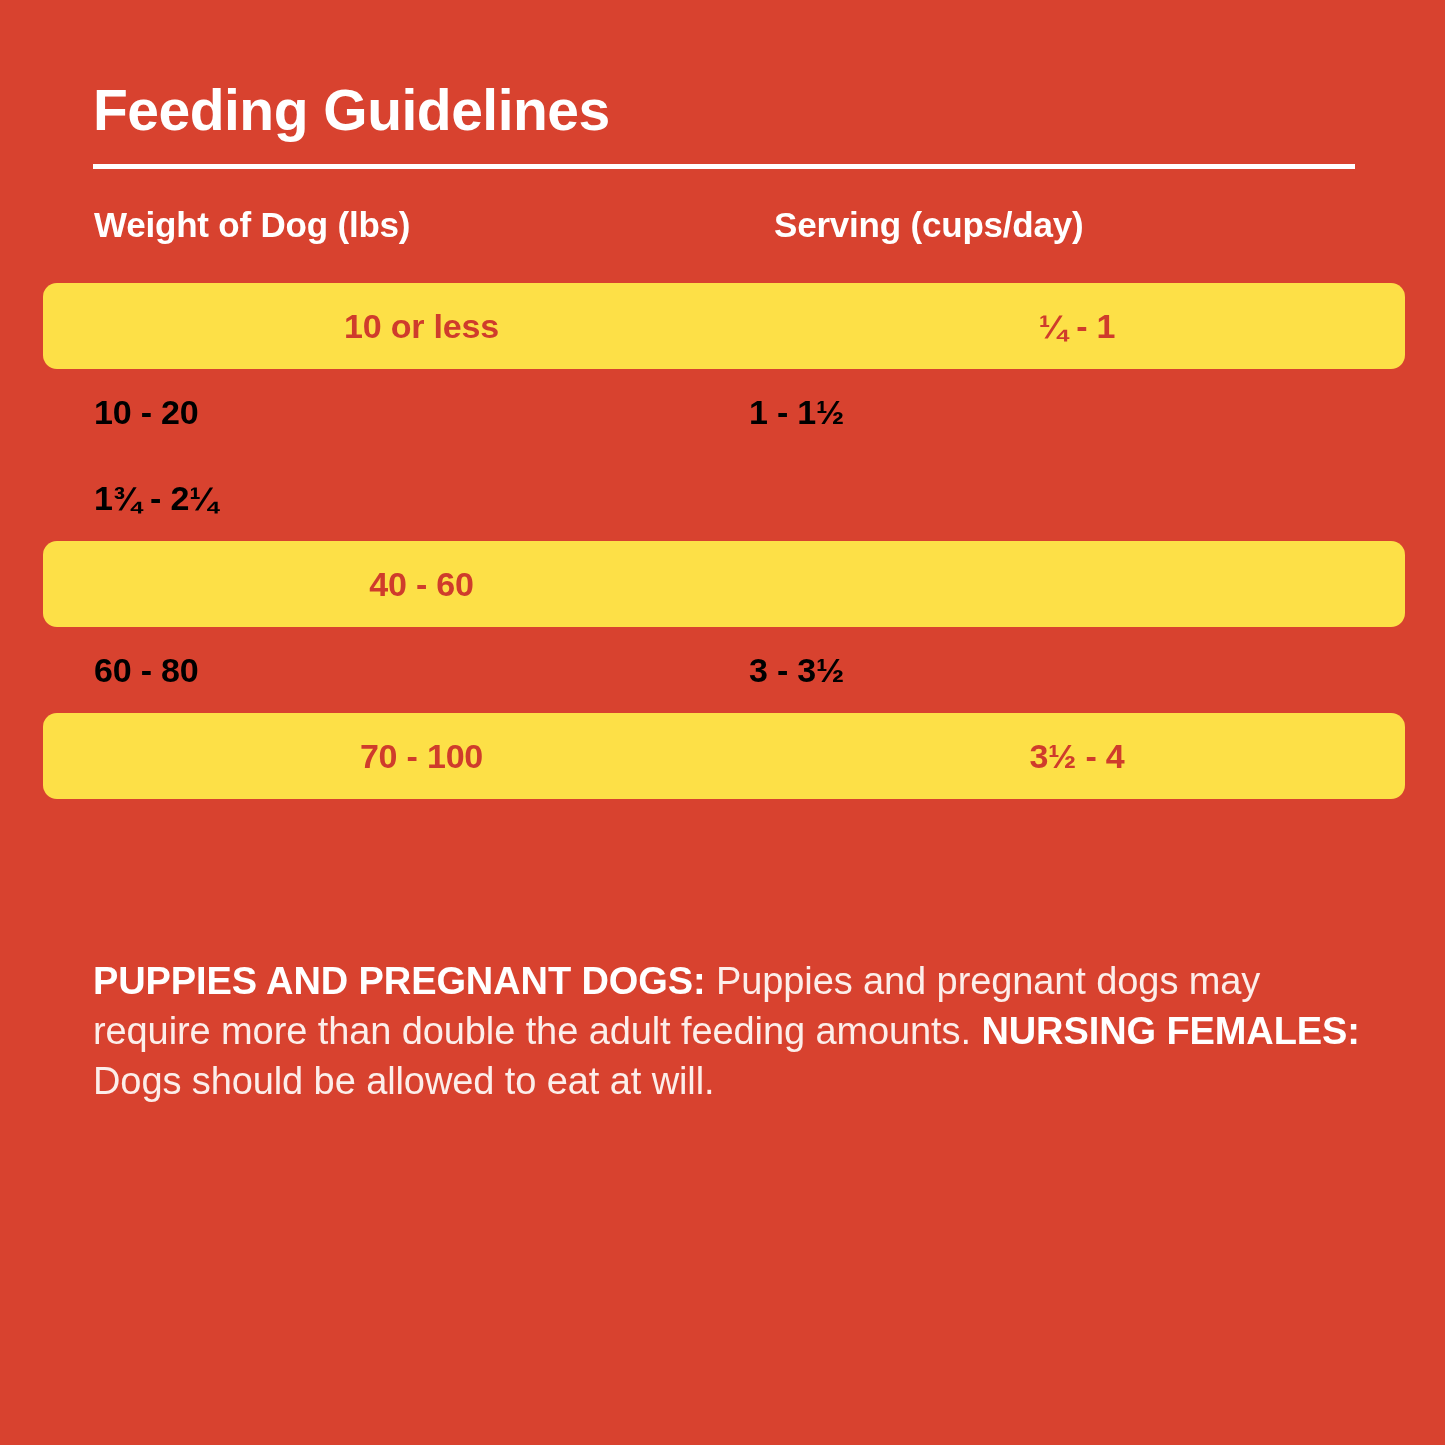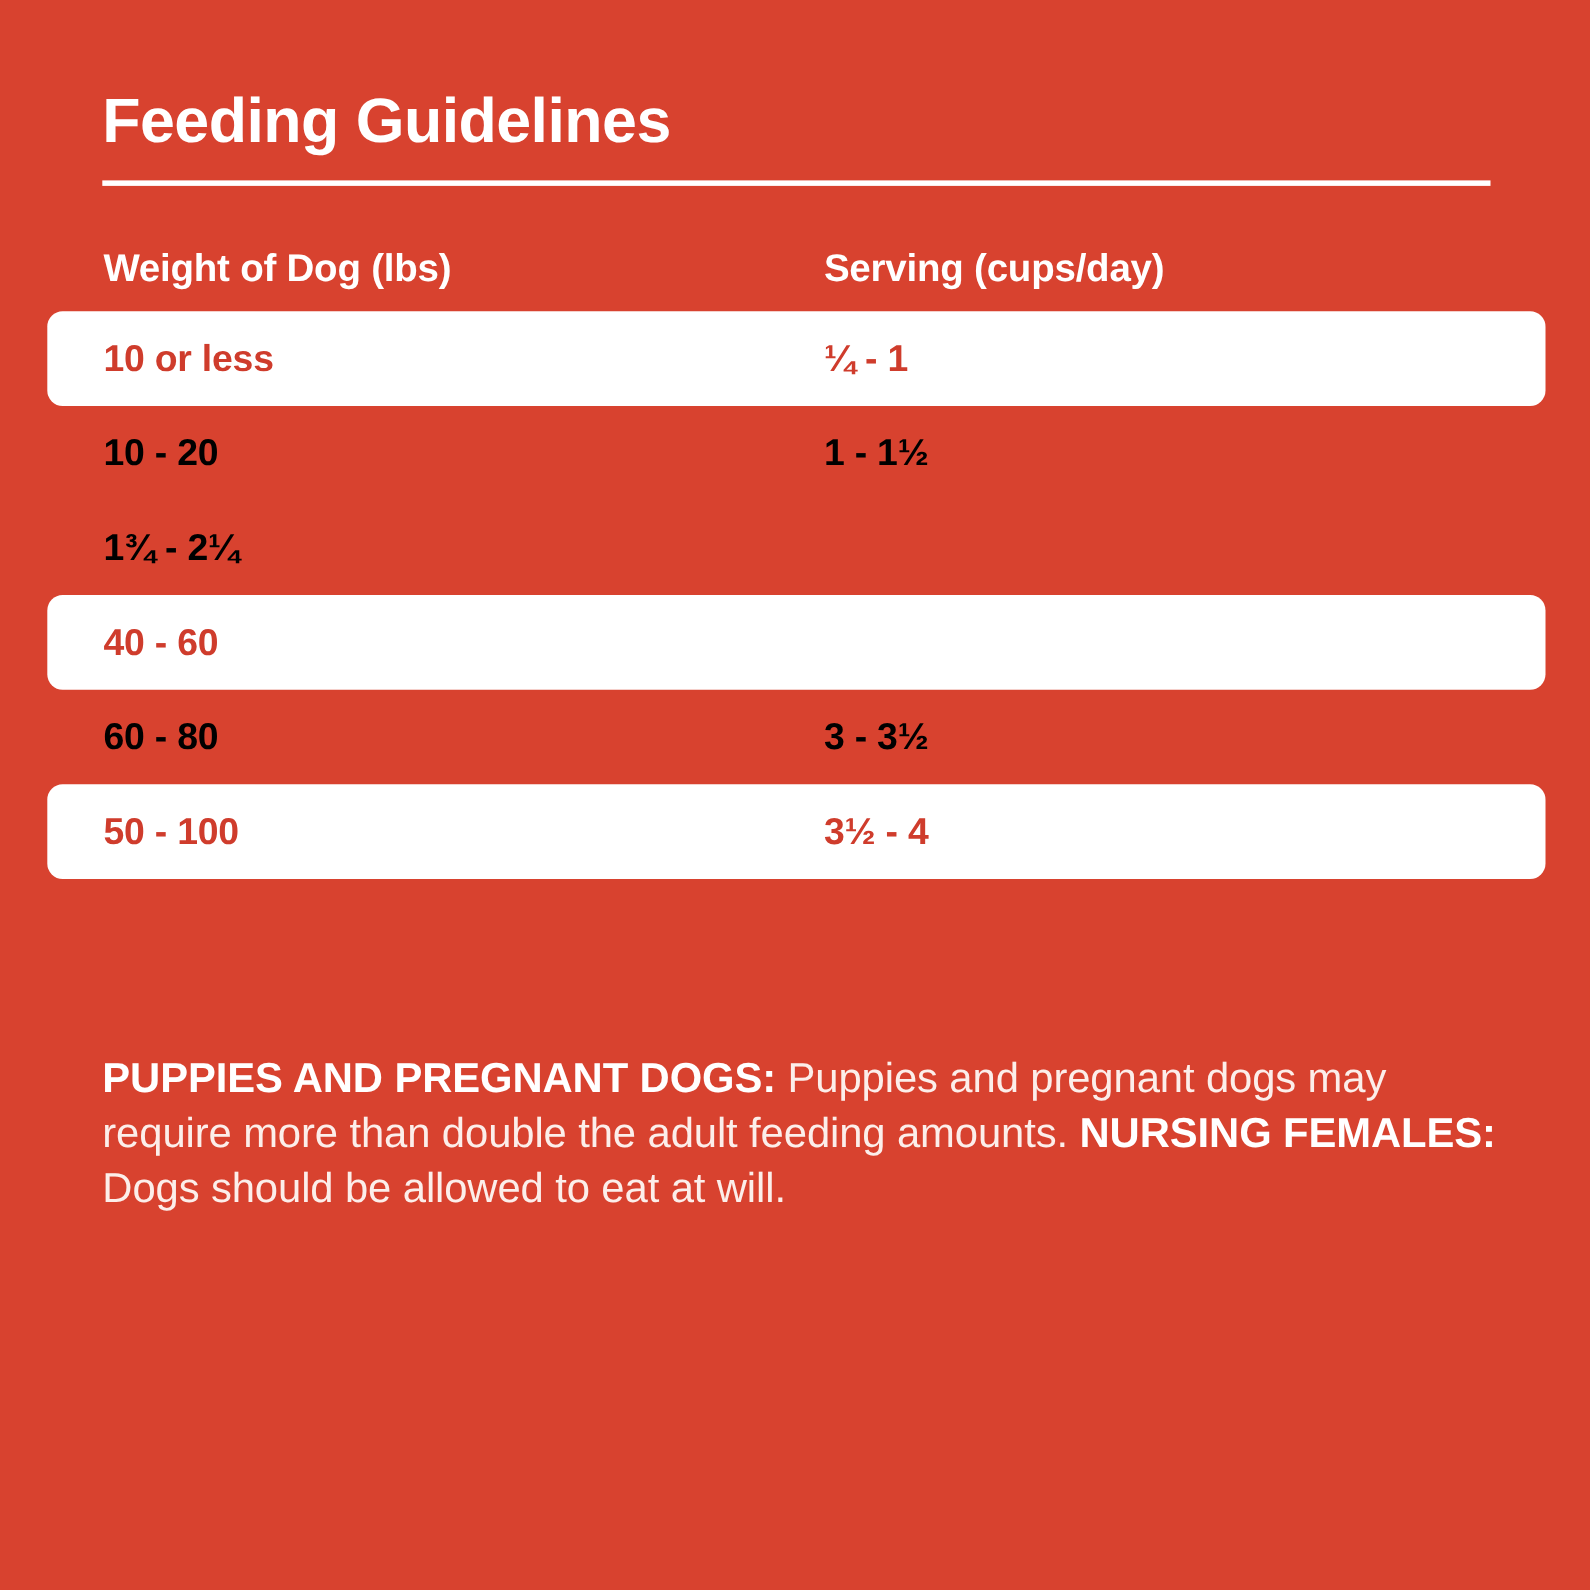--- a/index.html
+++ b/index.html
@@ -47,23 +47,23 @@
   .table {
     position: absolute;
     left: 43px;
     top: 205px;
     width: 1362px;
   }
 
   .head-row {
     display: flex;
     height: 78px;
-    align-items: center;
     padding: 0 0 0 51px;
     box-sizing: border-box;
+    gap: 25px;
   }
 
   .head-cell {
     font-size: 35px;
     font-weight: bold;
     color: #FFFFFF;
     letter-spacing: -0.2px;
   }
 
   .col-weight { width: 655px; flex: 0 0 655px; }
@@ -72,21 +72,22 @@
   .row {
     display: flex;
     align-items: center;
     height: 86px;
     padding: 0 0 0 51px;
     box-sizing: border-box;
     border-radius: 14px;
   }
 
   .row.alt {
-    background: #ffffff;
+    background: #fde047;
+    text-align: center;
   }
 
   .cell {
     font-size: 34px;
     font-weight: bold;
     letter-spacing: -0.2px;
     color: #000000;
   }
 
   .row.alt .cell {
@@ -143,21 +144,21 @@
     <div class="row alt">
       <div class="cell col-weight">40 - 60</div>
     </div>
 
     <div class="row">
       <div class="cell col-weight">60 - 80</div>
       <div class="cell col-serving">3 - 3½</div>
     </div>
 
     <div class="row alt">
-      <div class="cell col-weight">50 - 100</div>
+      <div class="cell col-weight">70 - 100</div>
       <div class="cell col-serving">3½ - 4</div>
     </div>
 
   </div>
 
   <div class="footnote"><b>PUPPIES AND PREGNANT DOGS:</b><span> Puppies and pregnant dogs may require more than double the adult feeding amounts. </span><b>NURSING FEMALES:</b><span> Dogs should be allowed to eat at will.</span></div>
 
 </div>
 
 </body></html>

